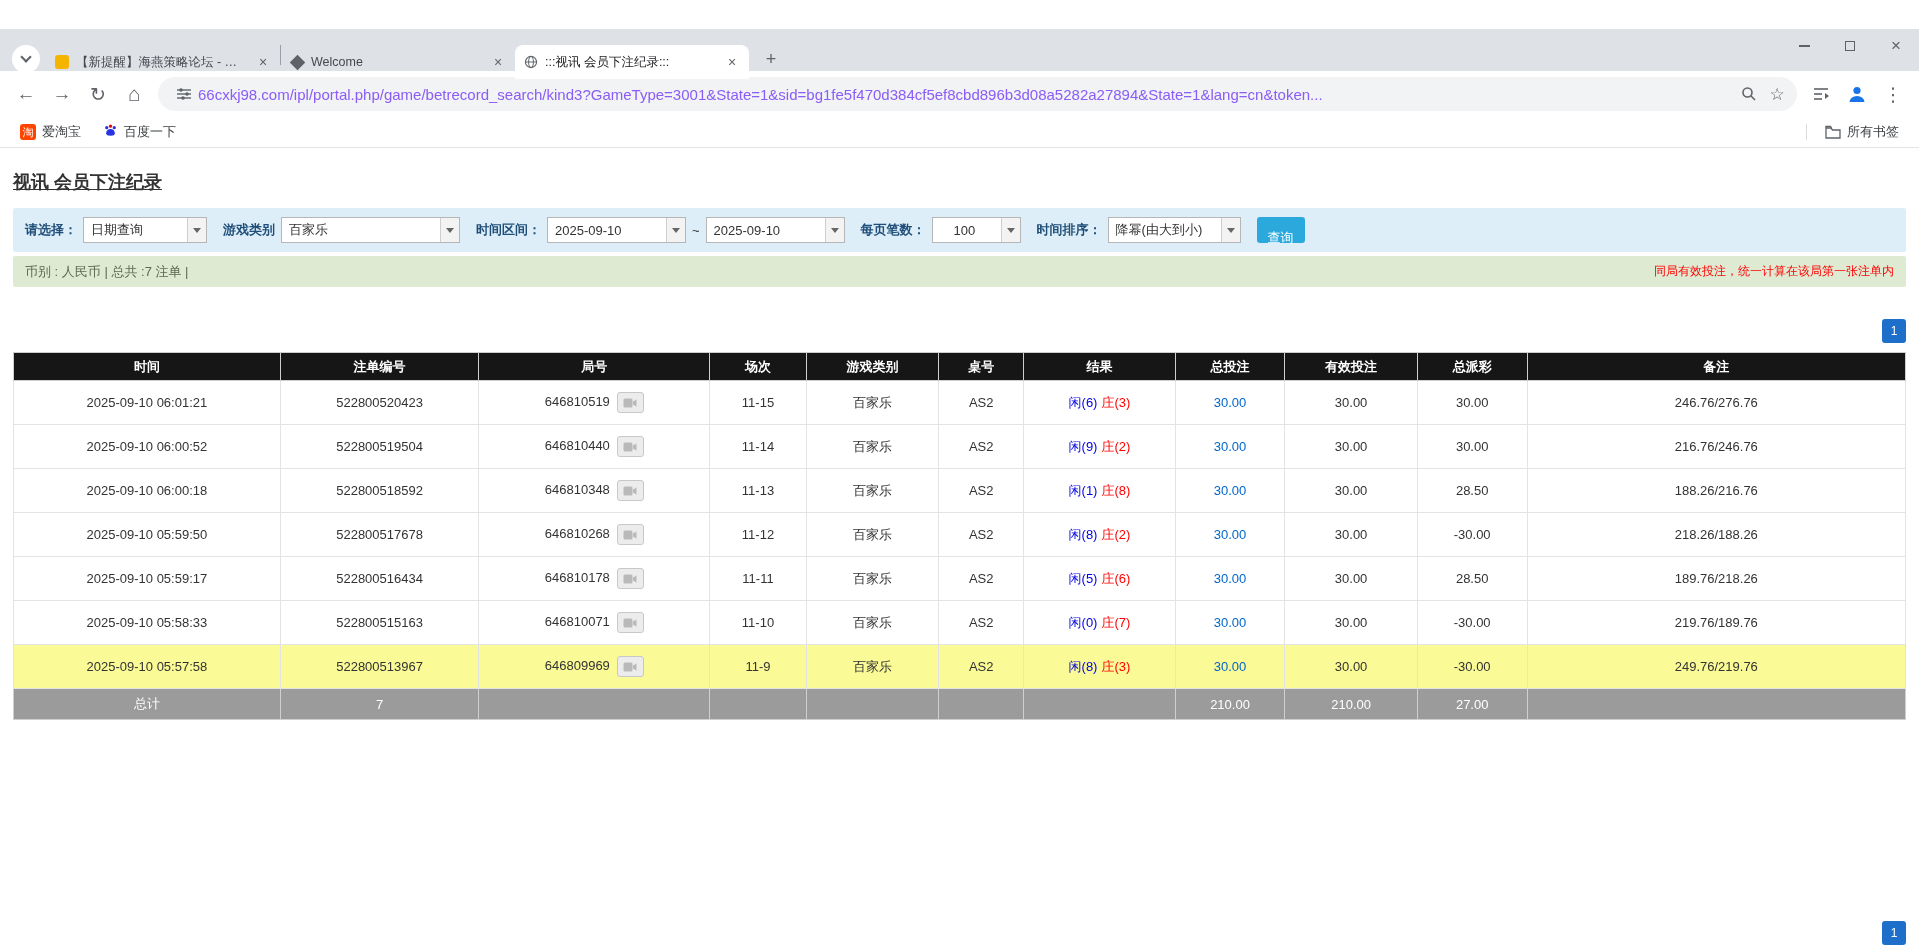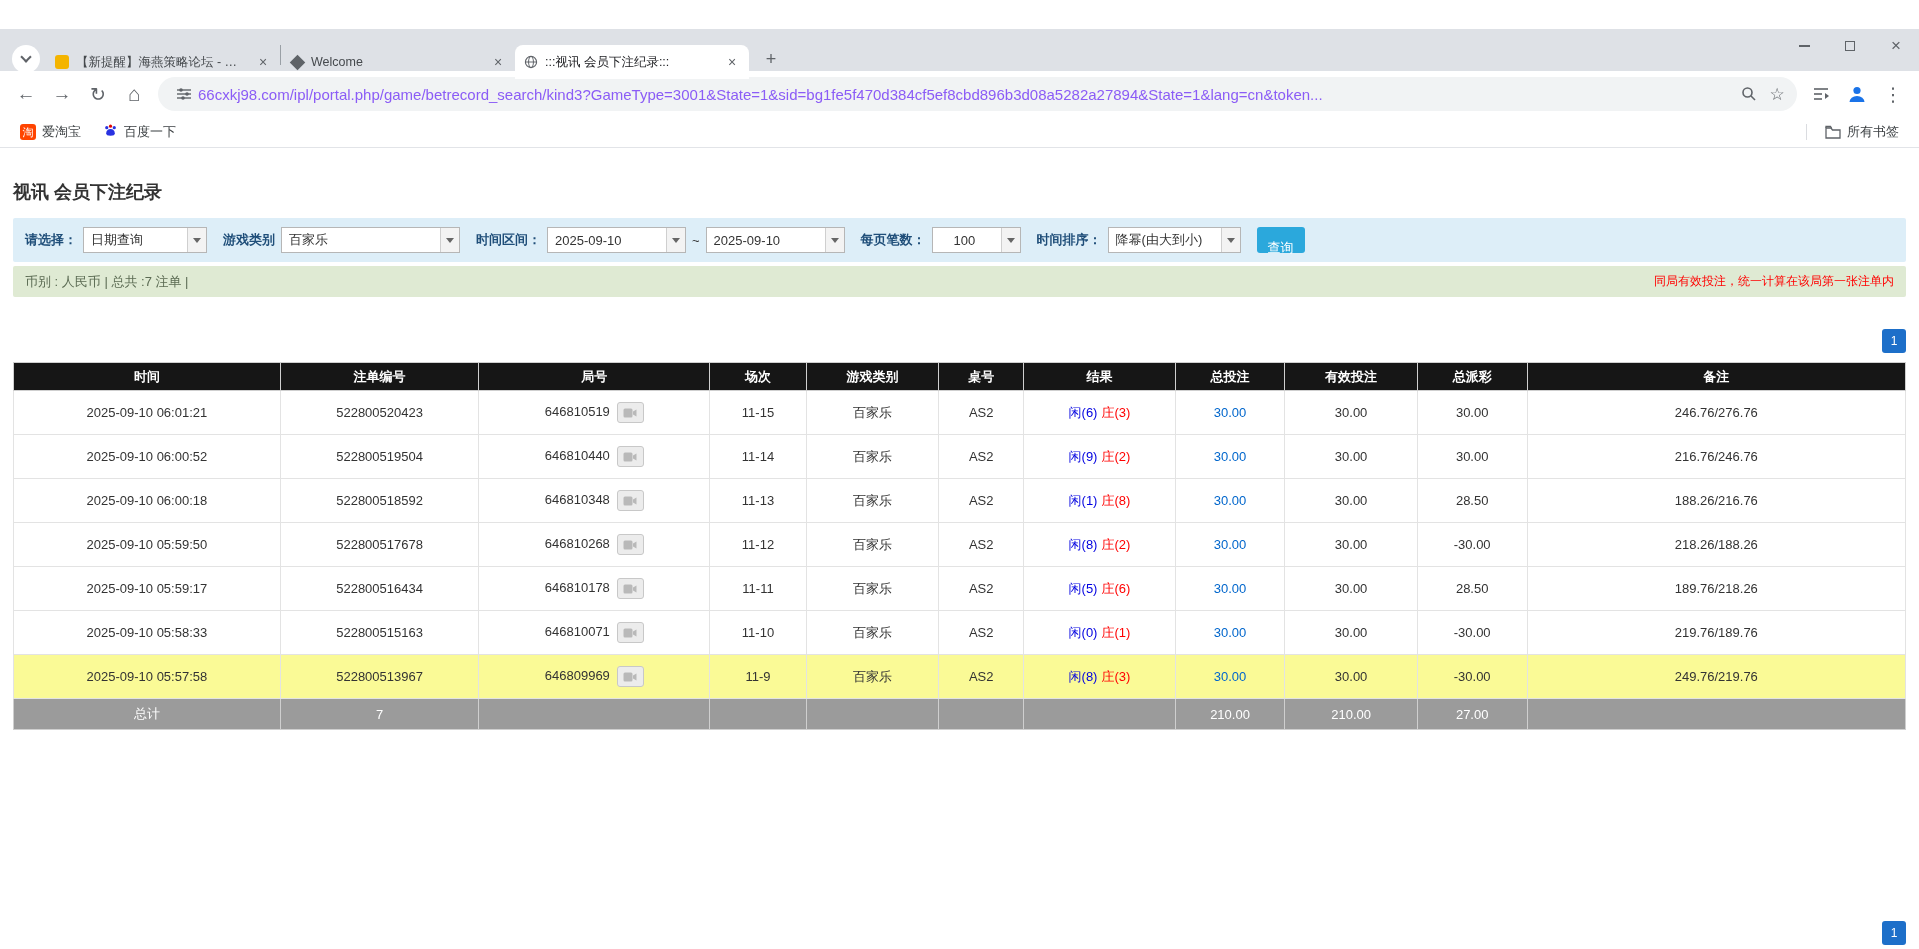--- a/index.html
+++ b/index.html
@@ -31,21 +31,21 @@
   .pill-icon { width:28px; height:28px; display:flex; align-items:center; justify-content:center; color:#5f6368; cursor:pointer; flex:0 0 28px; font-size:16px; }
 
   .bookmarks { height:31px; background:#fff; border-bottom:1px solid #e2e4e8; display:flex; align-items:center; padding:0 14px; }
   .bm-item { display:flex; align-items:center; gap:6px; font-size:13px; color:#3c4043; padding:0 6px; height:24px; cursor:pointer; margin-right:10px; }
   .bm-taobao { width:16px; height:16px; background:#ff4400; border-radius:3px; color:#fff; font-size:11px; display:flex; align-items:center; justify-content:center; }
   .bm-right { margin-left:auto; display:flex; align-items:center; }
   .bm-divider { width:1px; height:16px; background:#dadce0; margin-right:12px; }
 
   
   .page { padding:0 13px; }
-  .page-title { font-size:18px; font-weight:600; color:#333; margin-top:32px; }
+  .page-title { font-size:18px; font-weight:600; color:#333; margin-top:22px;text-decoration:underline; }
 
   .filter-bar { margin-top:14px; background:#ddeef8; padding:9px 12px; display:flex; align-items:center; gap:16px; border-radius:2px; }
   .f-item { display:flex; align-items:center; gap:6px; }
   .f-label { font-size:13px; font-weight:bold; color:#1f4e79; white-space:nowrap; }
   .combo { display:inline-flex; border:1px solid #b6b6b6; background:#fff; height:26px; align-items:stretch; }
   .combo input { border:none; outline:none; padding:0 7px; font-size:13px; color:#333; font-family:inherit; background:transparent; }
   .arrow-btn { width:19px; background:#f3f3f3; border-left:1px solid #cfcfcf; display:flex; align-items:center; justify-content:center; cursor:pointer; }
   .arrow-btn .tri { width:0; height:0; border:4px solid transparent; border-top:5px solid #666; margin-top:4px; }
   .search-btn { background:#2ba8dc; color:#fff; border:none; border-radius:3px; height:26px; padding:12px 11px; font-size:13px; cursor:pointer; font-family:inherit; }
 
@@ -434,21 +434,21 @@
               <svg width="14" height="10" viewBox="0 0 14 10">
                 <rect x="0.5" y="0.5" width="9" height="9" rx="1.5" fill="#b9b9b9"></rect>
                 <path d="M10 3.5 L13.5 1.5 V8.5 L10 6.5 Z" fill="#b9b9b9"></path>
               </svg>
             </span>
     </td>
     <td>11-10</td>
     <td>百家乐</td>
     <td>AS2</td>
     <td>
-      <span class="res-p">闲(0)</span><span class="res-b">庄(1)</span>
+      <span class="res-p">闲(0)</span><span class="res-b">庄(7)</span>
     </td>
     <td><span class="bet-link">30.00</span></td>
     <td>30.00</td>
     <td class="neg">-30.00</td>
     <td>219.76/189.76</td>
   </tr>
         <tr class="hl">
     <td>2025-09-10 05:57:58</td>
     <td>522800513967</td>
     <td>

